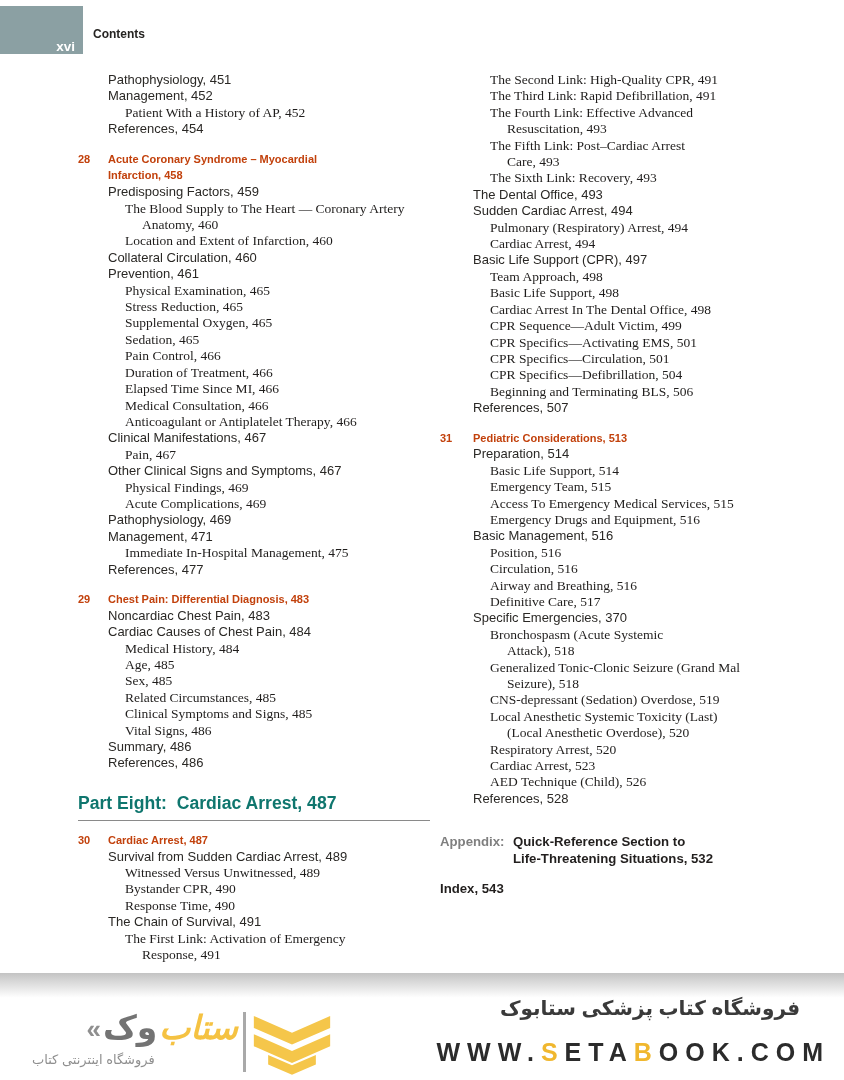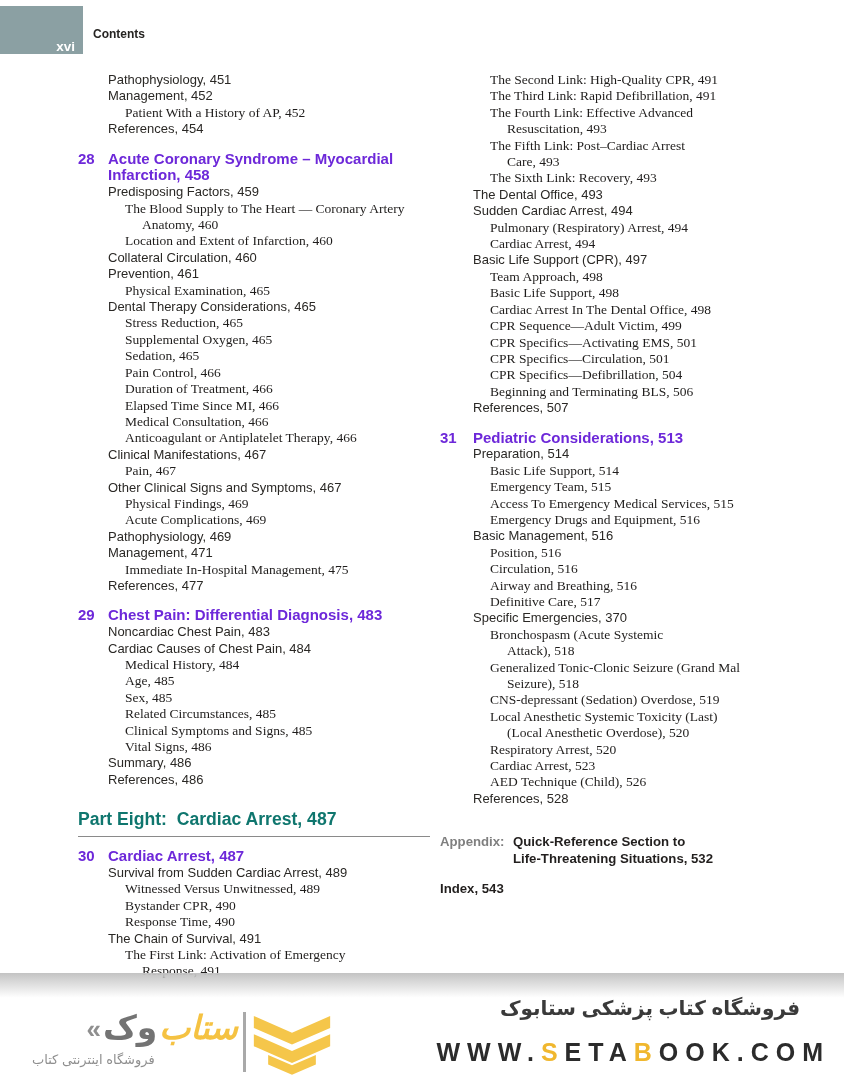--- a/index.html
+++ b/index.html
@@ -14,21 +14,21 @@
 
   
   .col{position:absolute;top:72px;}
   #col-left{left:78px;width:352px;}
   #col-right{left:440px;width:378px;}
 
   .entry{position:relative;font-size:13px;line-height:16.4px;color:#2a2825;}
   .l1{padding-left:30px;}
   .l2{padding-left:47px;font-family:"Liberation Serif","DejaVu Serif",serif;font-size:13.5px;color:#1f1d1c;}
   .cont{padding-left:64px;font-family:"Liberation Serif","DejaVu Serif",serif;font-size:13.5px;color:#1f1d1c;}
-  .ch,.chcont{font-weight:700;padding-left:30px;font-size:15px;color:#6d28d9;line-height:16.8px;}
+  .ch,.chcont{font-weight:700;padding-left:30px;font-size:11px;color:#c2410c;line-height:16.8px;}
   #col-right .l1{padding-left:33px;}
   #col-right .l2{padding-left:50px;}
   #col-right .cont{padding-left:67px;}
   #col-right .ch,#col-right .chcont{padding-left:33px;}
   .num{position:absolute;left:0;top:0;font-weight:700;}
   .gap{margin-top:13px;}
 
   .part{font-size:17.6px;font-weight:700;line-height:22px;color:#0f766e;margin-top:20px;
         padding-bottom:6px;border-bottom:1px solid #8a8a8a;margin-bottom:11px;}
 
@@ -71,21 +71,20 @@
       <div class="entry l1"><span>References, 454</span></div>
       <div class="entry ch gap"><span class="num">28</span><span>Acute Coronary Syndrome – Myocardial</span></div>
       <div class="entry chcont"><span>Infarction, 458</span></div>
       <div class="entry l1"><span>Predisposing Factors, 459</span></div>
       <div class="entry l2"><span>The Blood Supply to The Heart — Coronary Artery</span></div>
       <div class="entry cont"><span>Anatomy, 460</span></div>
       <div class="entry l2"><span>Location and Extent of Infarction, 460</span></div>
       <div class="entry l1"><span>Collateral Circulation, 460</span></div>
       <div class="entry l1"><span>Prevention, 461</span></div>
       <div class="entry l2"><span>Physical Examination, 465</span></div>
-      <div class="entry l1"><span>Dental Therapy Considerations, 465</span></div>
       <div class="entry l2"><span>Stress Reduction, 465</span></div>
       <div class="entry l2"><span>Supplemental Oxygen, 465</span></div>
       <div class="entry l2"><span>Sedation, 465</span></div>
       <div class="entry l2"><span>Pain Control, 466</span></div>
       <div class="entry l2"><span>Duration of Treatment, 466</span></div>
       <div class="entry l2"><span>Elapsed Time Since MI, 466</span></div>
       <div class="entry l2"><span>Medical Consultation, 466</span></div>
       <div class="entry l2"><span>Anticoagulant or Antiplatelet Therapy, 466</span></div>
       <div class="entry l1"><span>Clinical Manifestations, 467</span></div>
       <div class="entry l2"><span>Pain, 467</span></div>

